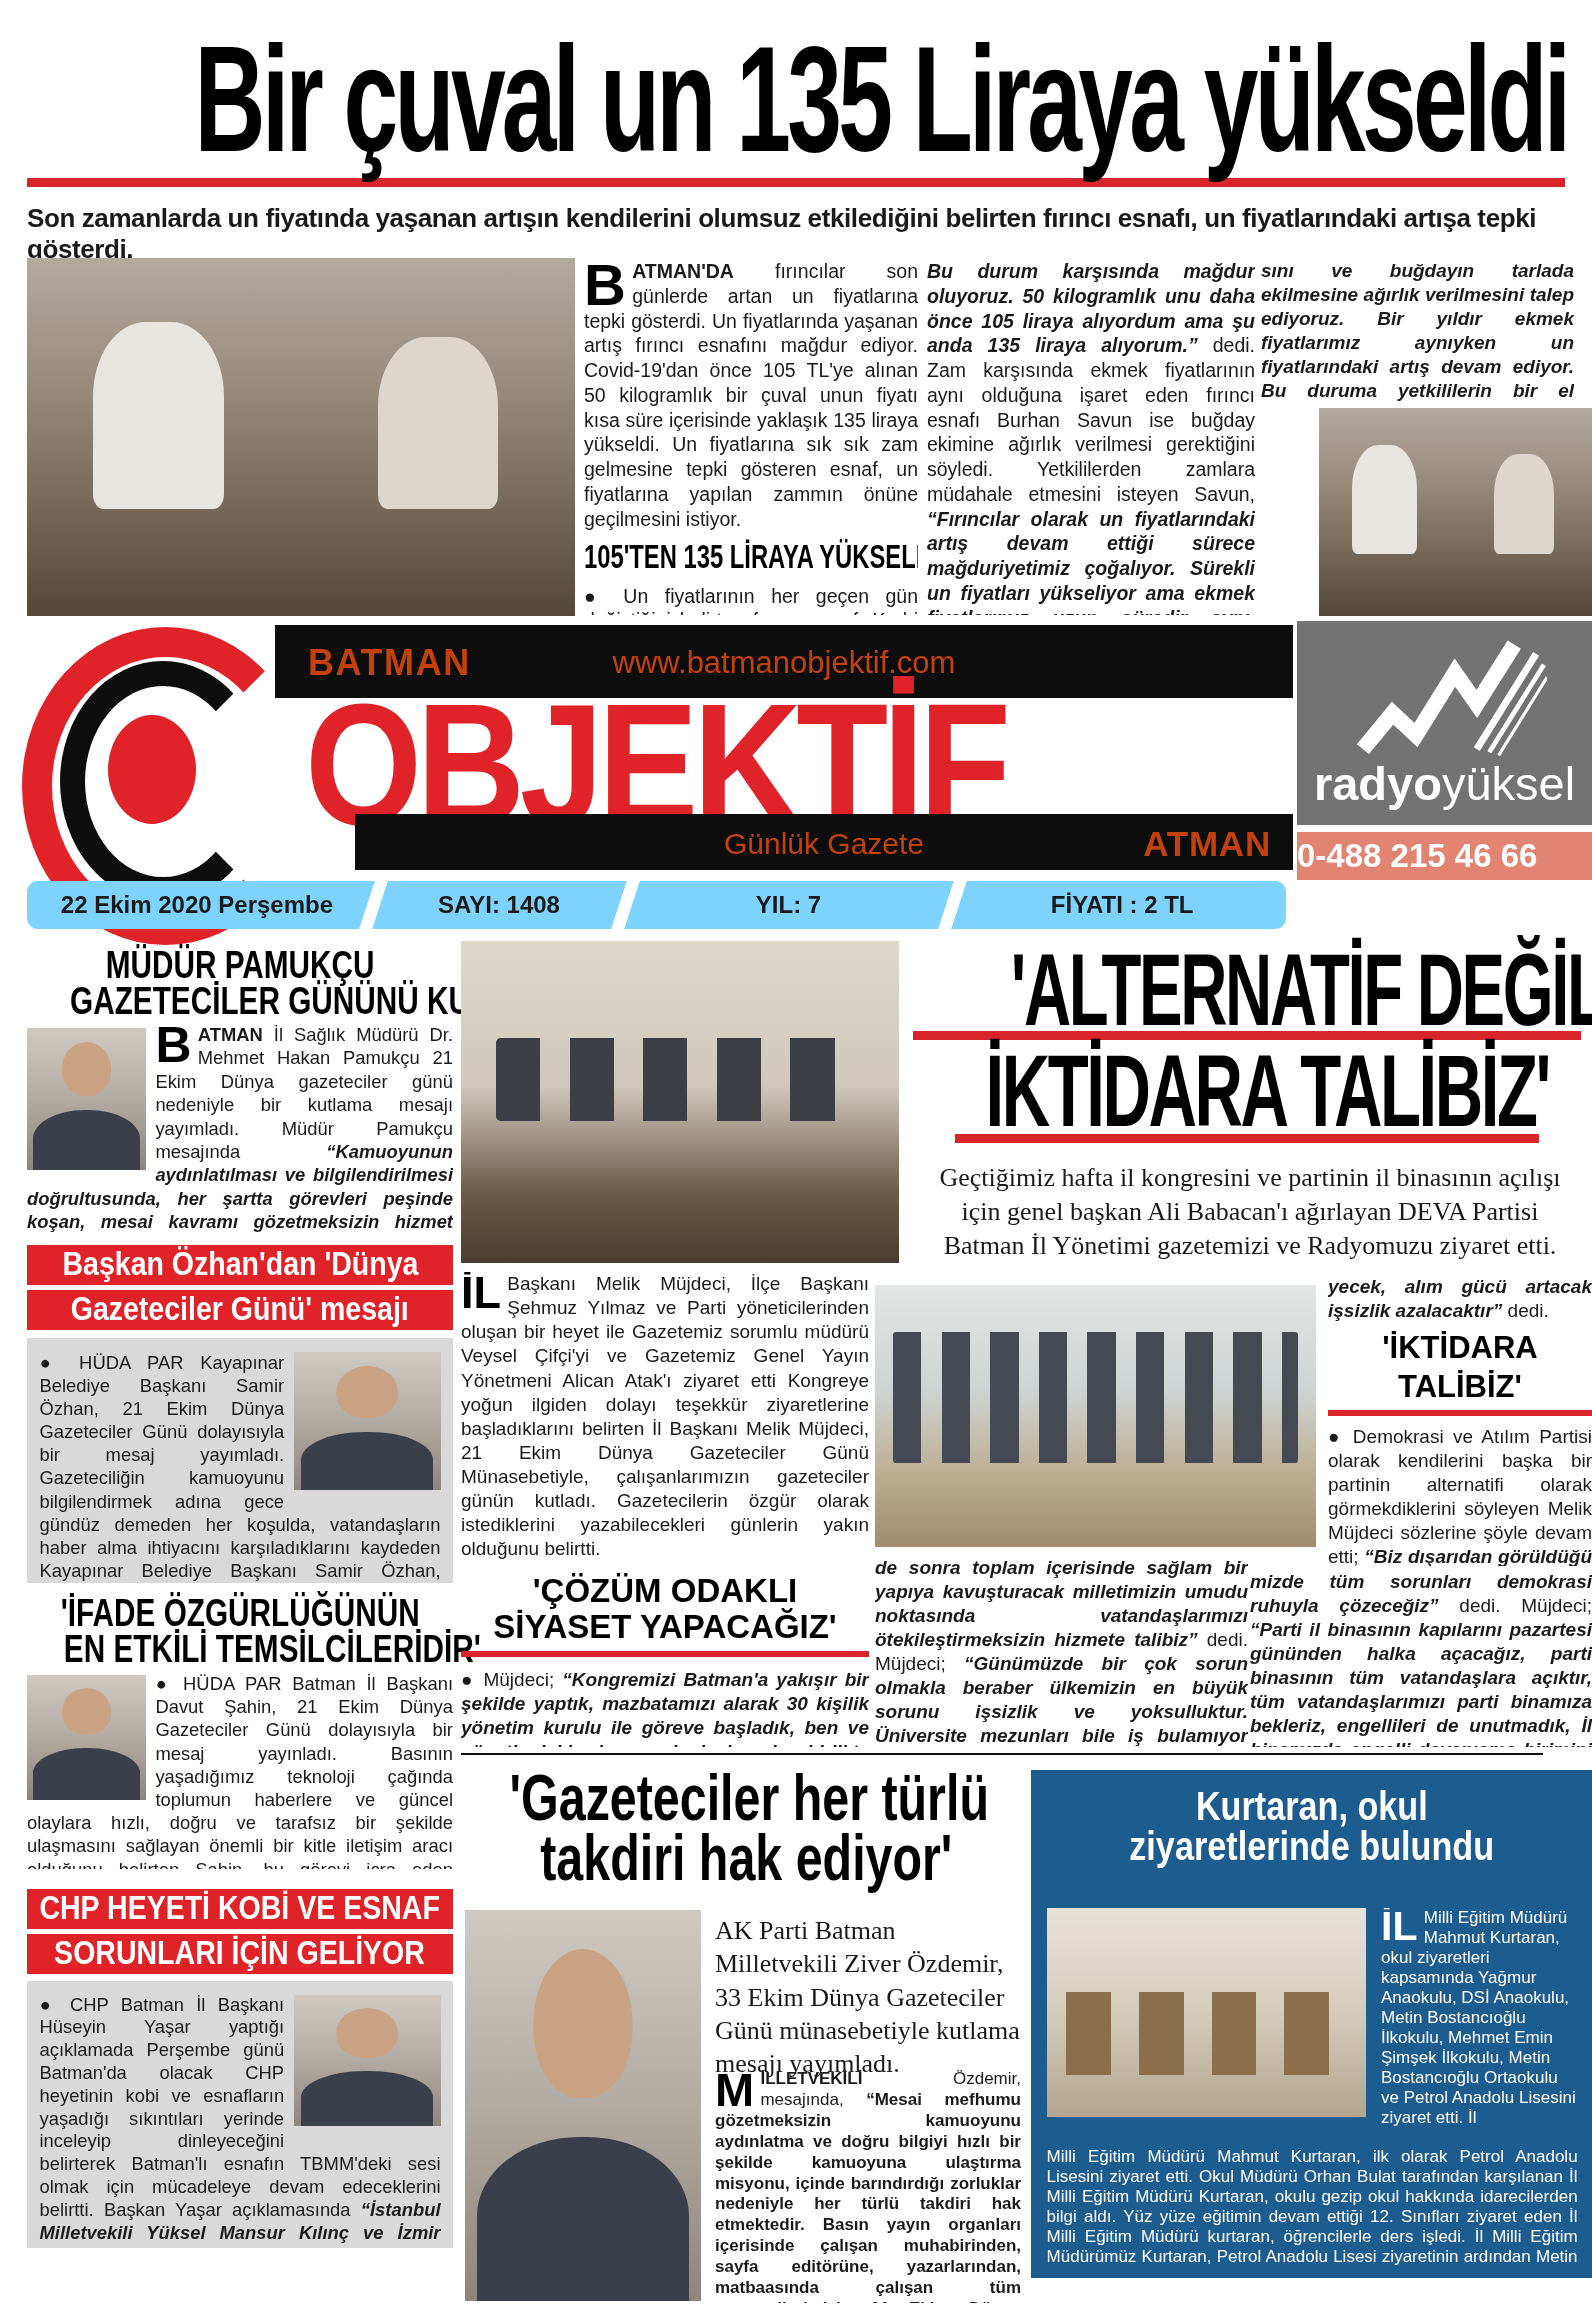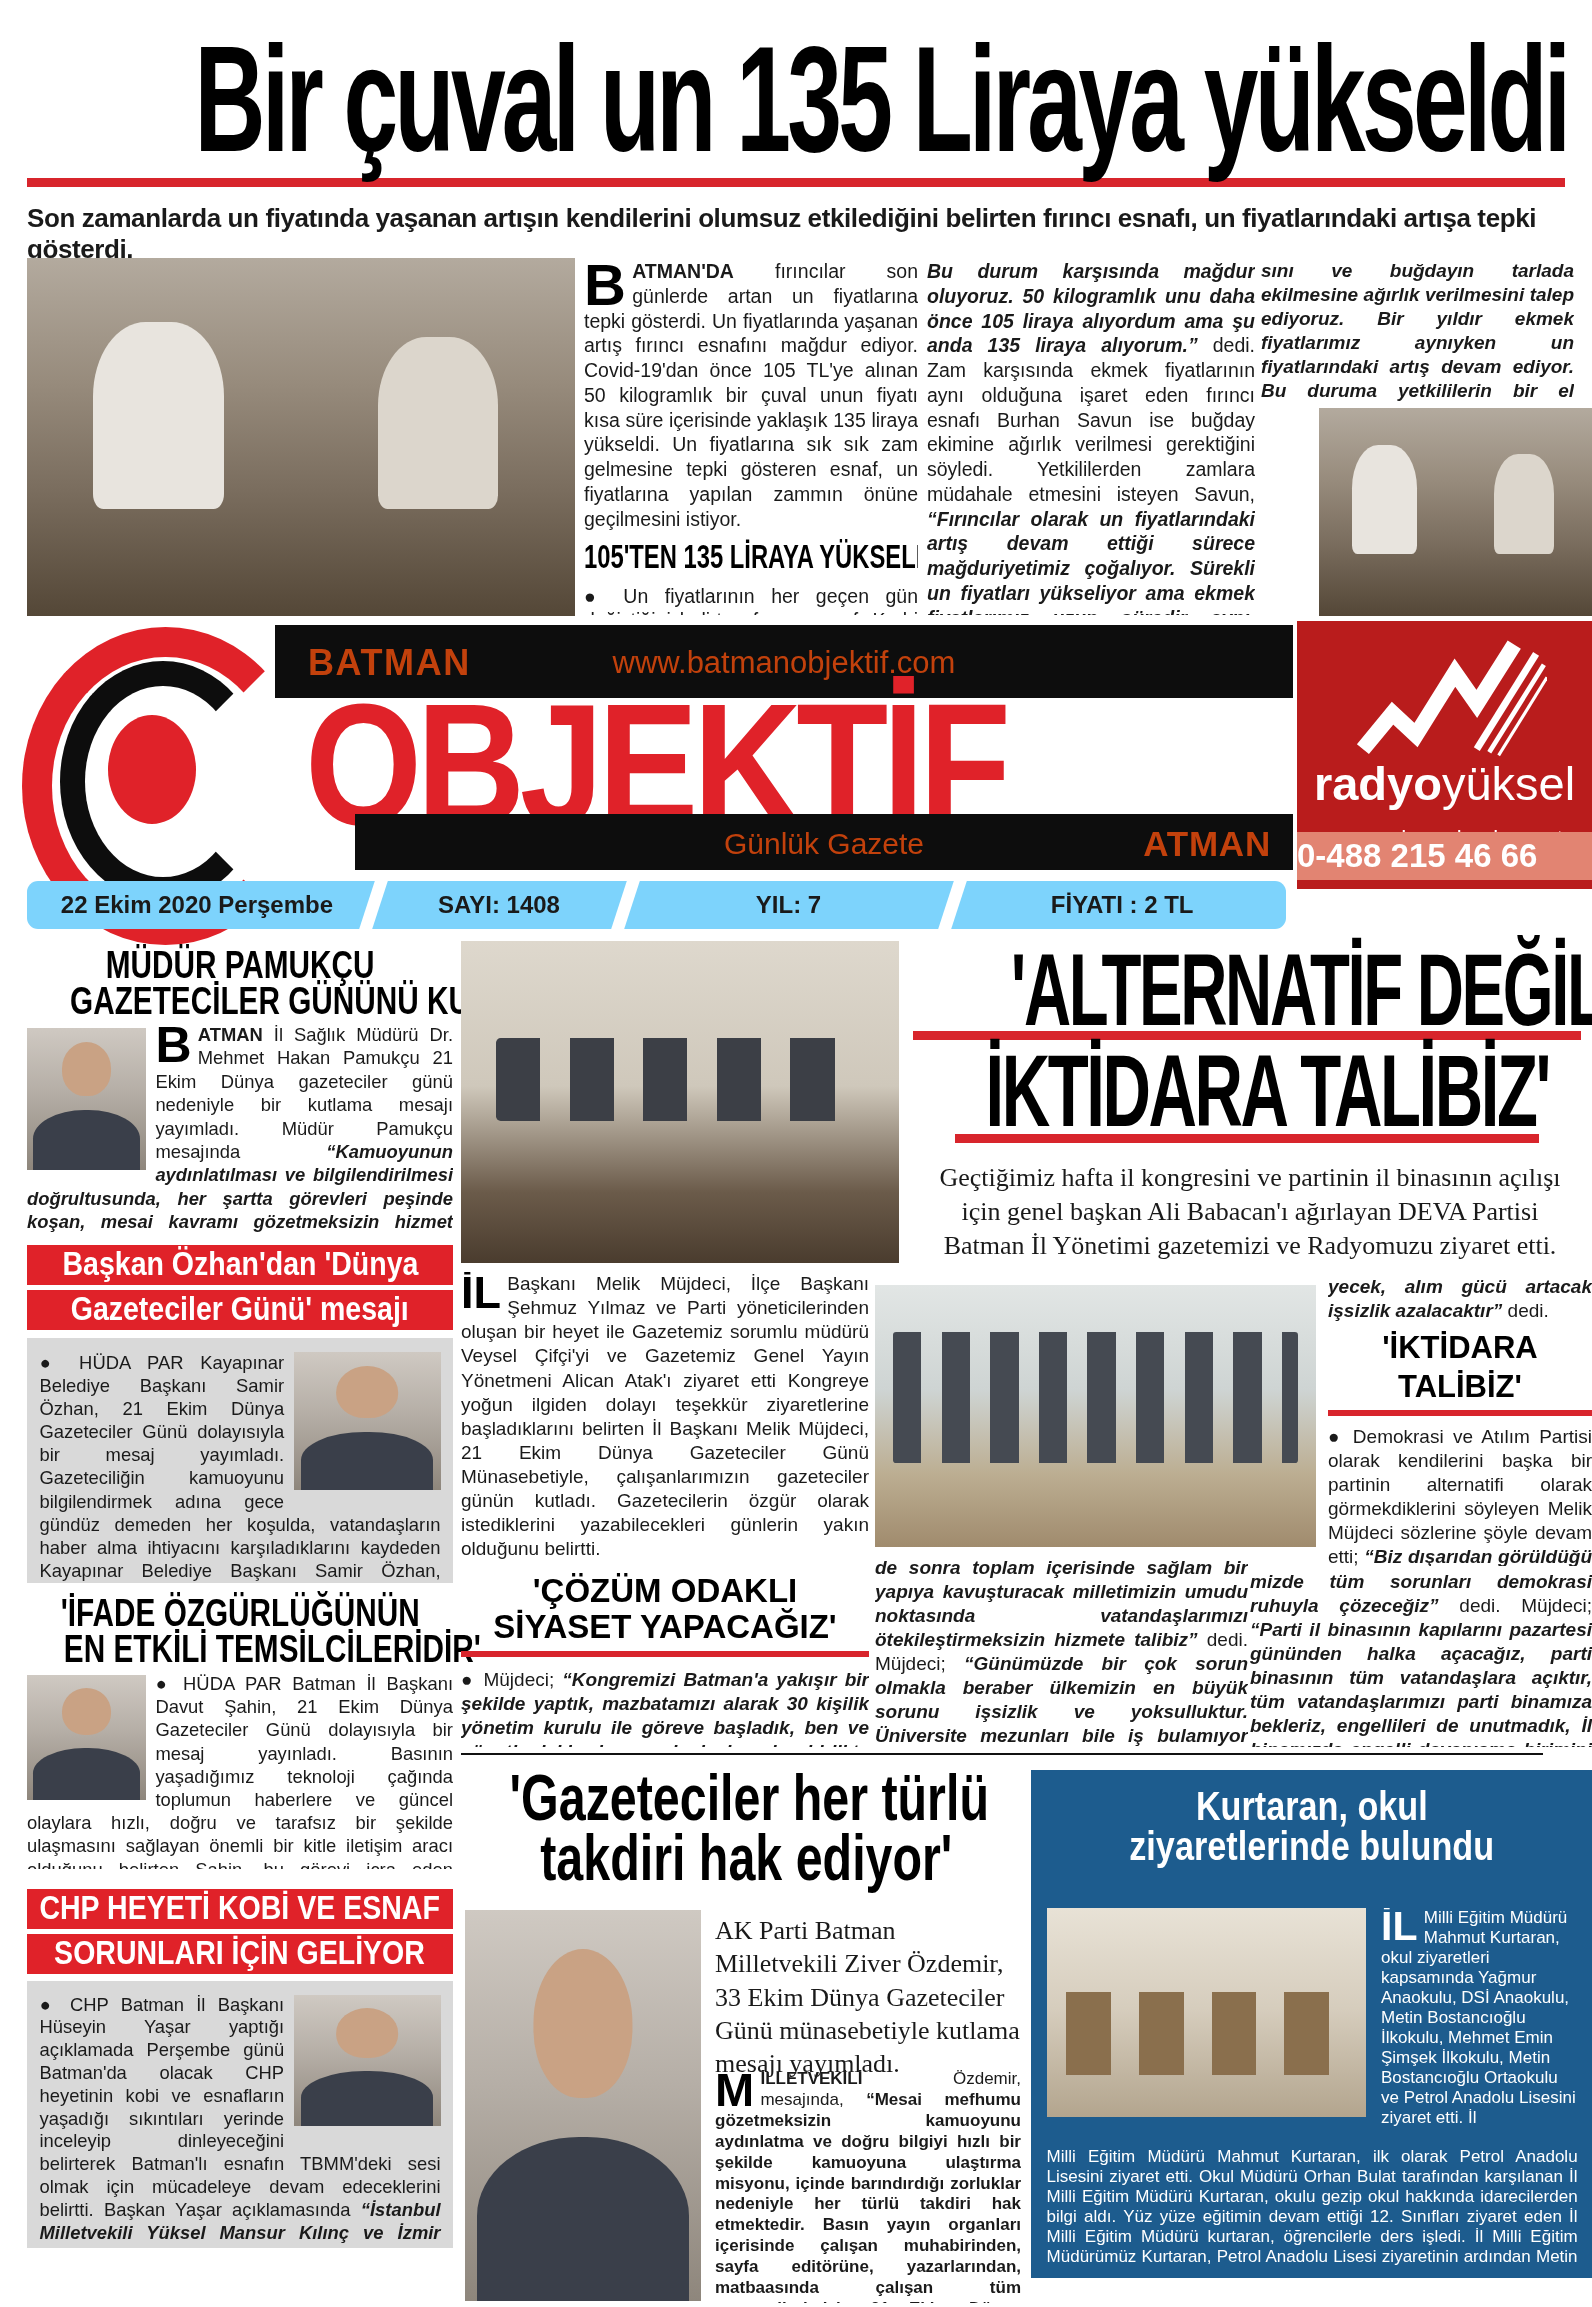--- a/index.html
+++ b/index.html
@@ -85,21 +85,21 @@
   </div>
 
   <div class="abs" style="left:305px;top:678px;font-size:173px;font-weight:900;color:#e02229;line-height:1;
               white-space:nowrap;letter-spacing:-6.3px;transform:scale(.87,1.0);transform-origin:left top;">OBJEKTİF</div>
 
   <div class="blackbar" style="left:355px;top:814px;width:938px;height:56px;">
     <span class="abs" style="left:0;right:0;top:12.5px;text-align:center;font-size:30px;">Günlük Gazete</span>
     <span class="abs b" style="right:22px;top:10.2px;font-size:35px;letter-spacing:0.8px;">ATMAN</span>
   </div>
 
-  <div class="abs" style="left:1297px;top:621px;width:295px;height:268px;background:#b91c1c;">
+  <div class="abs" style="left:1297px;top:621px;width:295px;height:204px;background:#737373;">
     <svg style="position:absolute;left:55px;top:11px;" width="195" height="125" viewBox="0 0 250 160">
       <path d="M14 150 L52 104 L82 132 L132 52 L160 92 L208 16" stroke="#ffffff" stroke-width="20" fill="none"></path>
       <path d="M160 150 L236 28" stroke="#ffffff" stroke-width="9" fill="none"></path>
       <path d="M176 154 L246 42" stroke="#ffffff" stroke-width="6" fill="none"></path>
       <path d="M188 158 L250 58" stroke="#ffffff" stroke-width="4" fill="none"></path>
     </svg>
     <div class="abs" style="left:0;right:0;top:139px;text-align:center;color:#fff;font-size:47px;line-height:1;">
       <span style="font-weight:900;">radyo</span><span style="font-weight:300;">yüksel</span>
     </div>
     <div class="abs" style="left:0;right:0;top:205px;text-align:center;color:#fff;font-size:22px;letter-spacing:0.8px;">www.radyoyuksel.com.tr</div>

